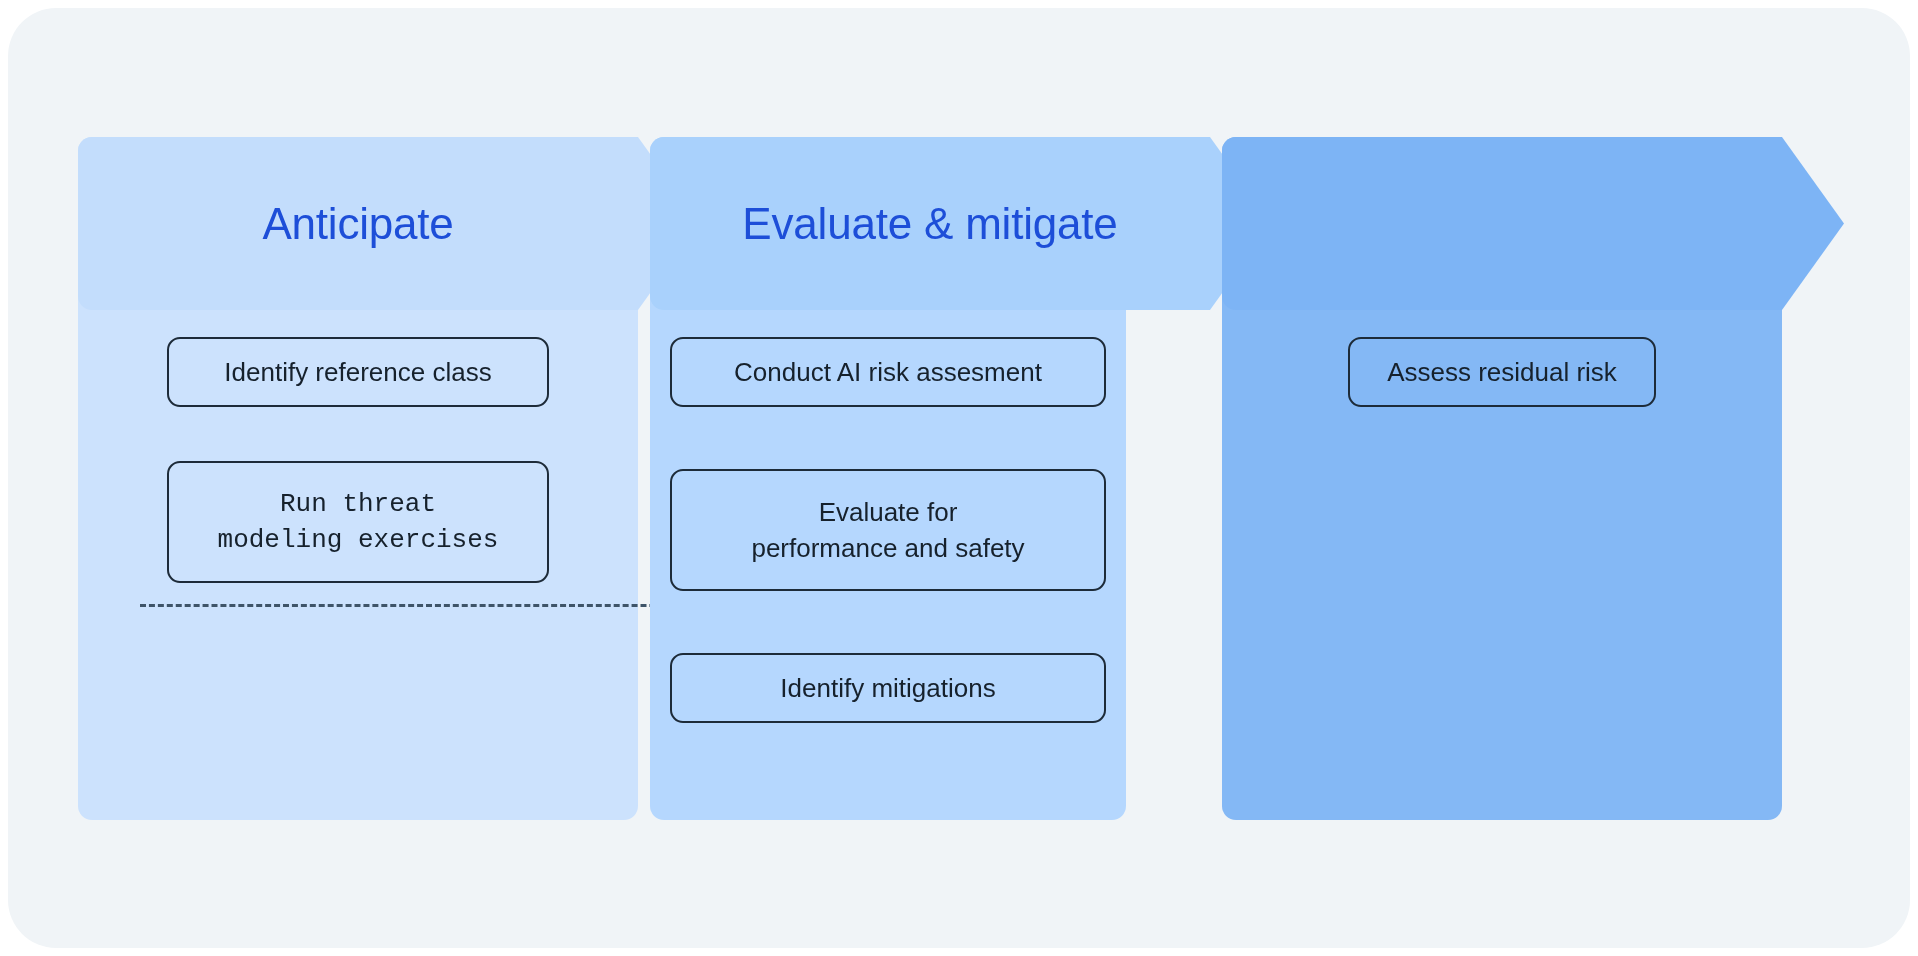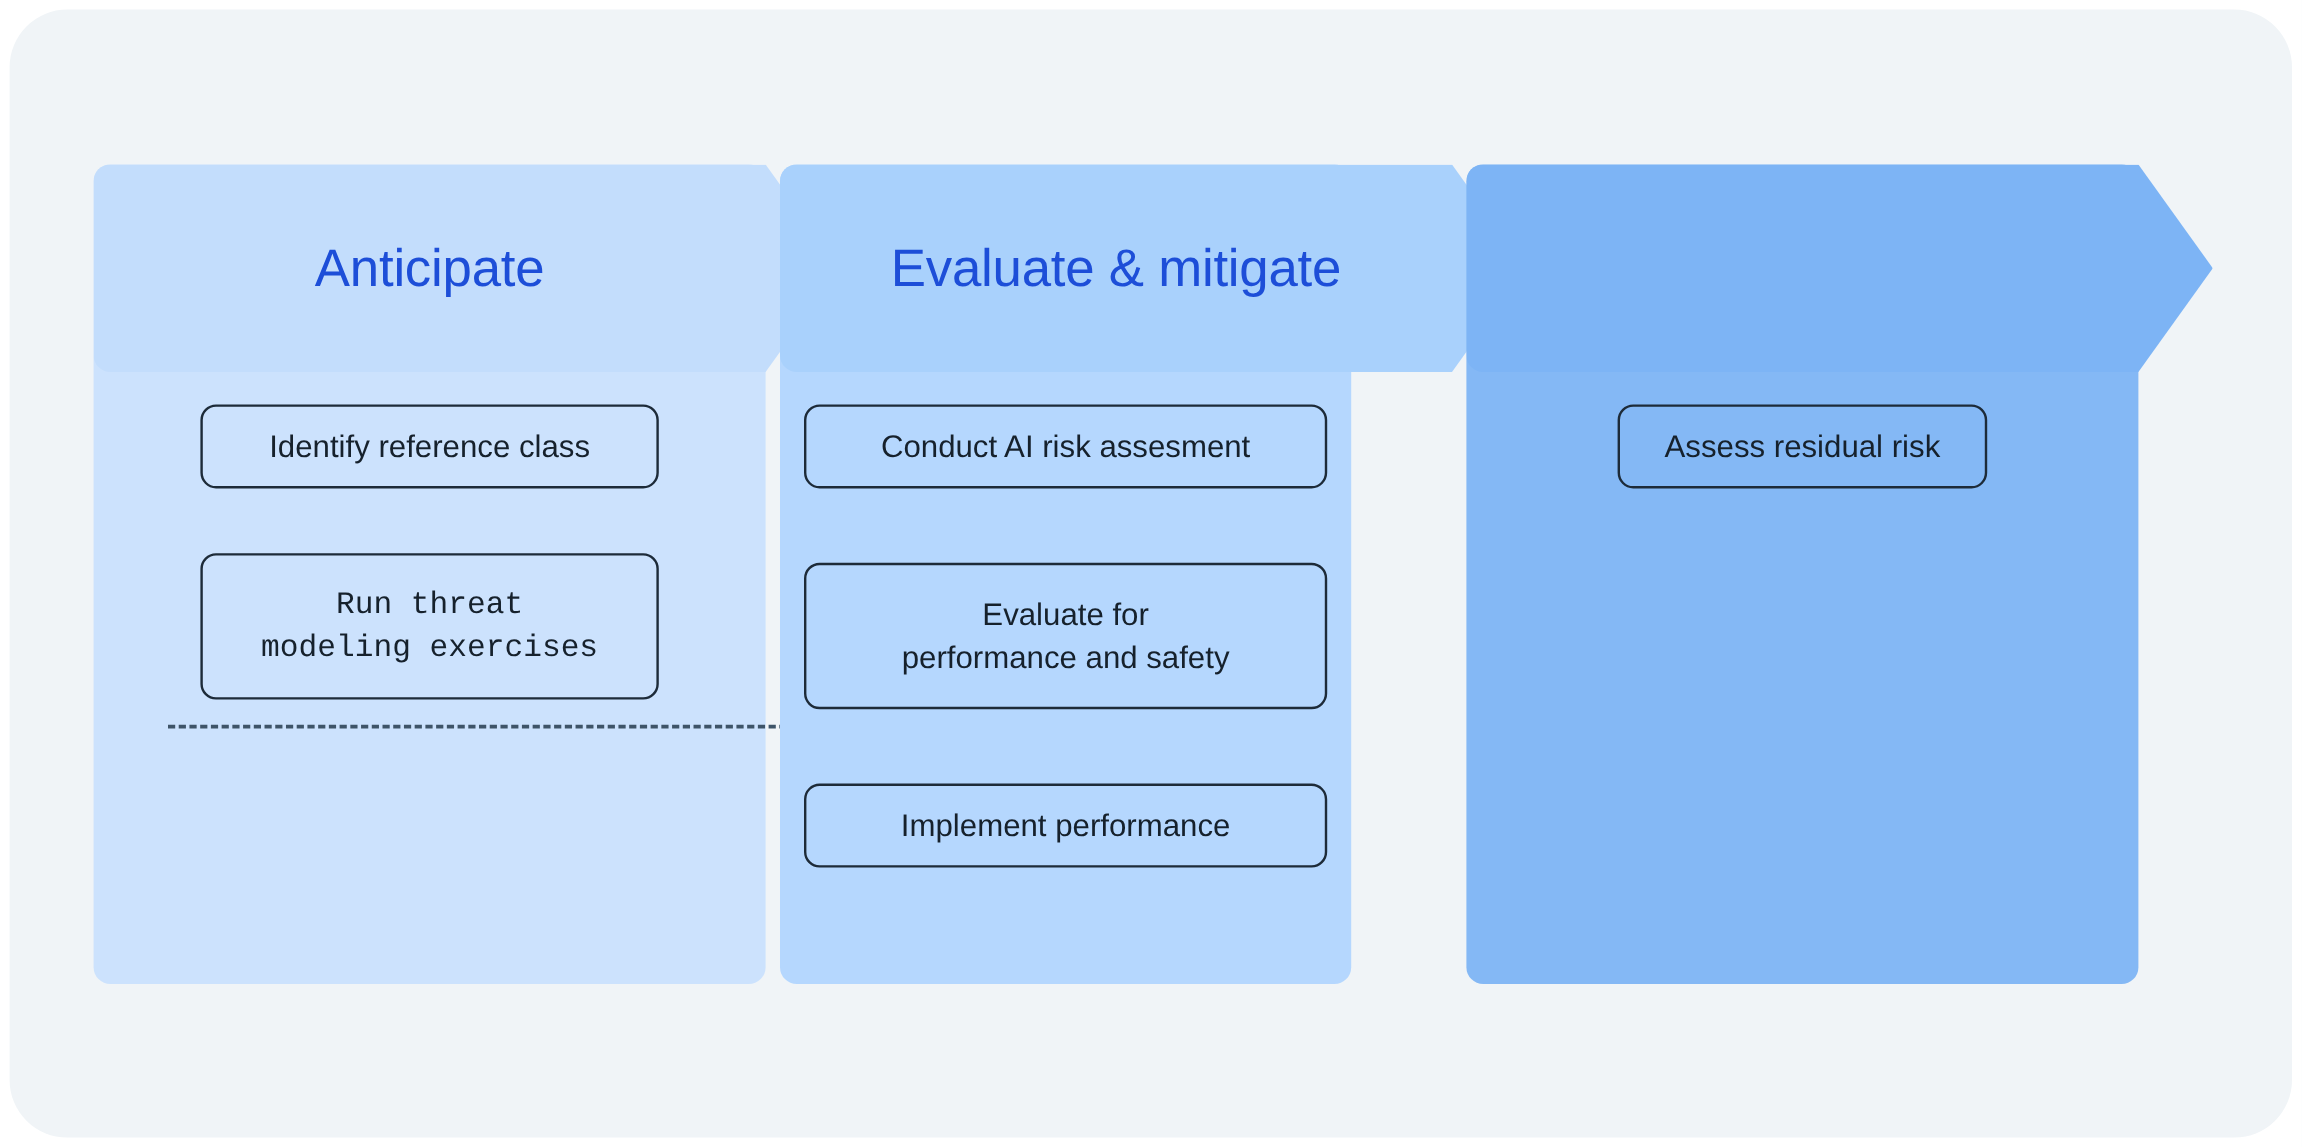--- a/index.html
+++ b/index.html
@@ -183,21 +183,21 @@
       <div class="stage-body"></div>
       <div class="stage-head"></div>
       <div class="stage-title">Evaluate &amp; mitigate</div>
 
       <div class="pill-list">
         <div class="pill h1" style="width:436px;">Conduct AI risk assesment</div>
         <div class="gap-b" style="height:62px;"></div>
         <div class="pill h2" style="width:436px;">Evaluate for
 performance and safety</div>
         <div class="gap-b" style="height:62px;"></div>
-        <div class="pill h1" style="width:436px;">Implement performance</div>
+        <div class="pill h1" style="width:436px;">Identify mitigations</div>
       </div>
     </div>
 
     <div class="stage stage-3">
       <div class="stage-body"></div>
       <div class="stage-head"></div>
 
       <div class="pill-list">
         <div class="pill h1" style="width:308px;">Assess residual risk</div>
         <div class="gap-b" style="height:62px;"></div>

